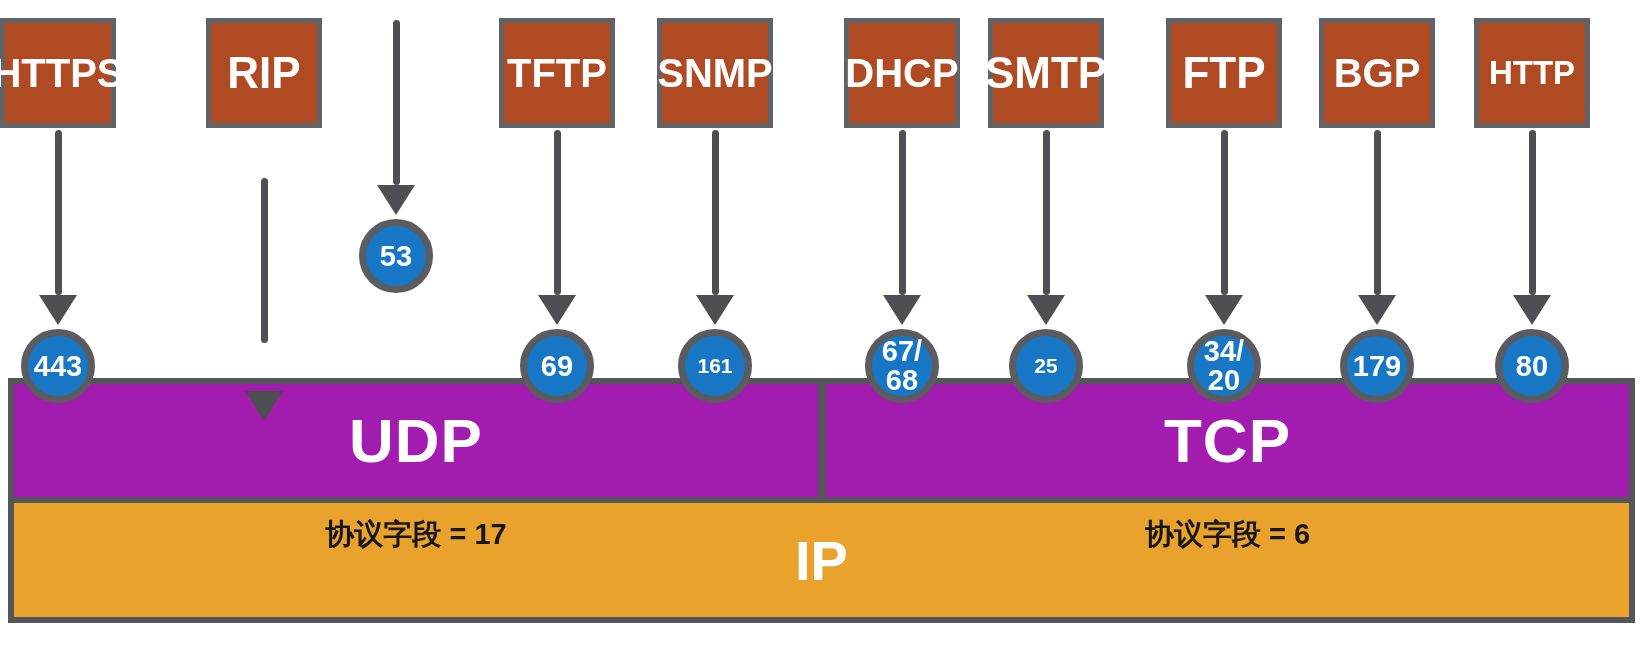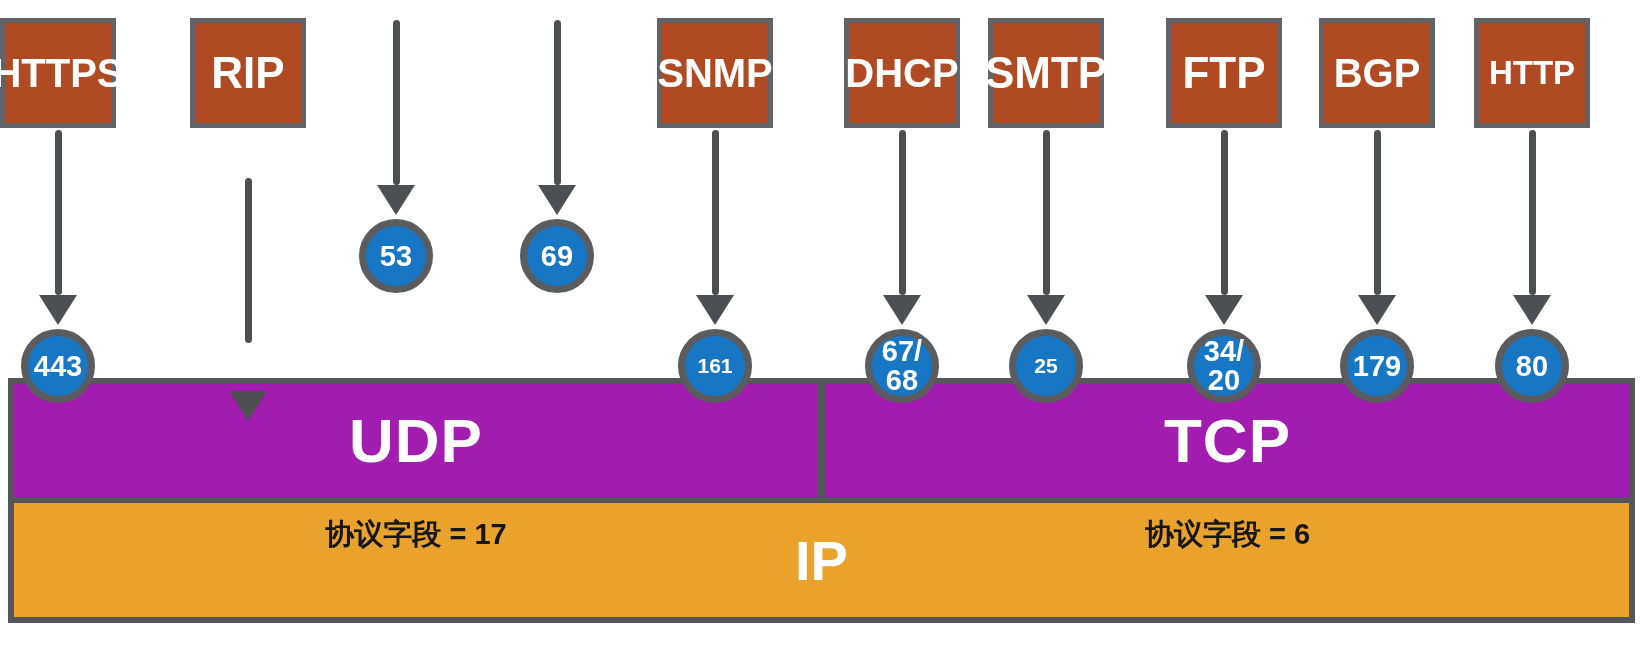--- a/index.html
+++ b/index.html
@@ -41,21 +41,21 @@
 
   .circle{width:74px;height:74px;margin-top:4px;box-sizing:border-box;border-radius:50%;
           background:#1777c4;border:7px solid #5a5c5f;display:flex;flex-direction:column;
           align-items:center;justify-content:center;}
   .circle span{color:#fff;font-weight:bold;font-size:29px;line-height:1;display:block;}
   .col:nth-of-type(5) .circle span,
   .col:nth-of-type(7) .circle span{font-size:21px;line-height:1.15;}
 
   
   .col:nth-of-type(1){left:42px;}
-  .col:nth-of-type(2){left:190px;gap:48px;}
+  .col:nth-of-type(2){left:206px;gap:48px;}
   .col:nth-of-type(3){left:338px;}
   .col:nth-of-type(4){left:499px;}
   .col:nth-of-type(5){left:657px;}
   .col:nth-of-type(6){left:844px;}
   .col:nth-of-type(7){left:988px;}
   .col:nth-of-type(8){left:1166px;}
   .col:nth-of-type(9){left:1319px;}
   .col:nth-of-type(10){left:1474px;}
 </style>
 </head>
@@ -91,20 +91,23 @@
   <div class="col">
     <div class="stem"></div>
     <div class="head"></div>
     <div class="circle">
       <span>53</span>
       <span></span>
     </div>
   </div>
 
   <div class="col">
+    <div class="pbox">
+        <span>TFTP</span>
+      </div>
     <div class="stem"></div>
     <div class="head"></div>
     <div class="circle">
       <span>69</span>
       <span></span>
     </div>
   </div>
 
   <div class="col">
     <div class="pbox">

